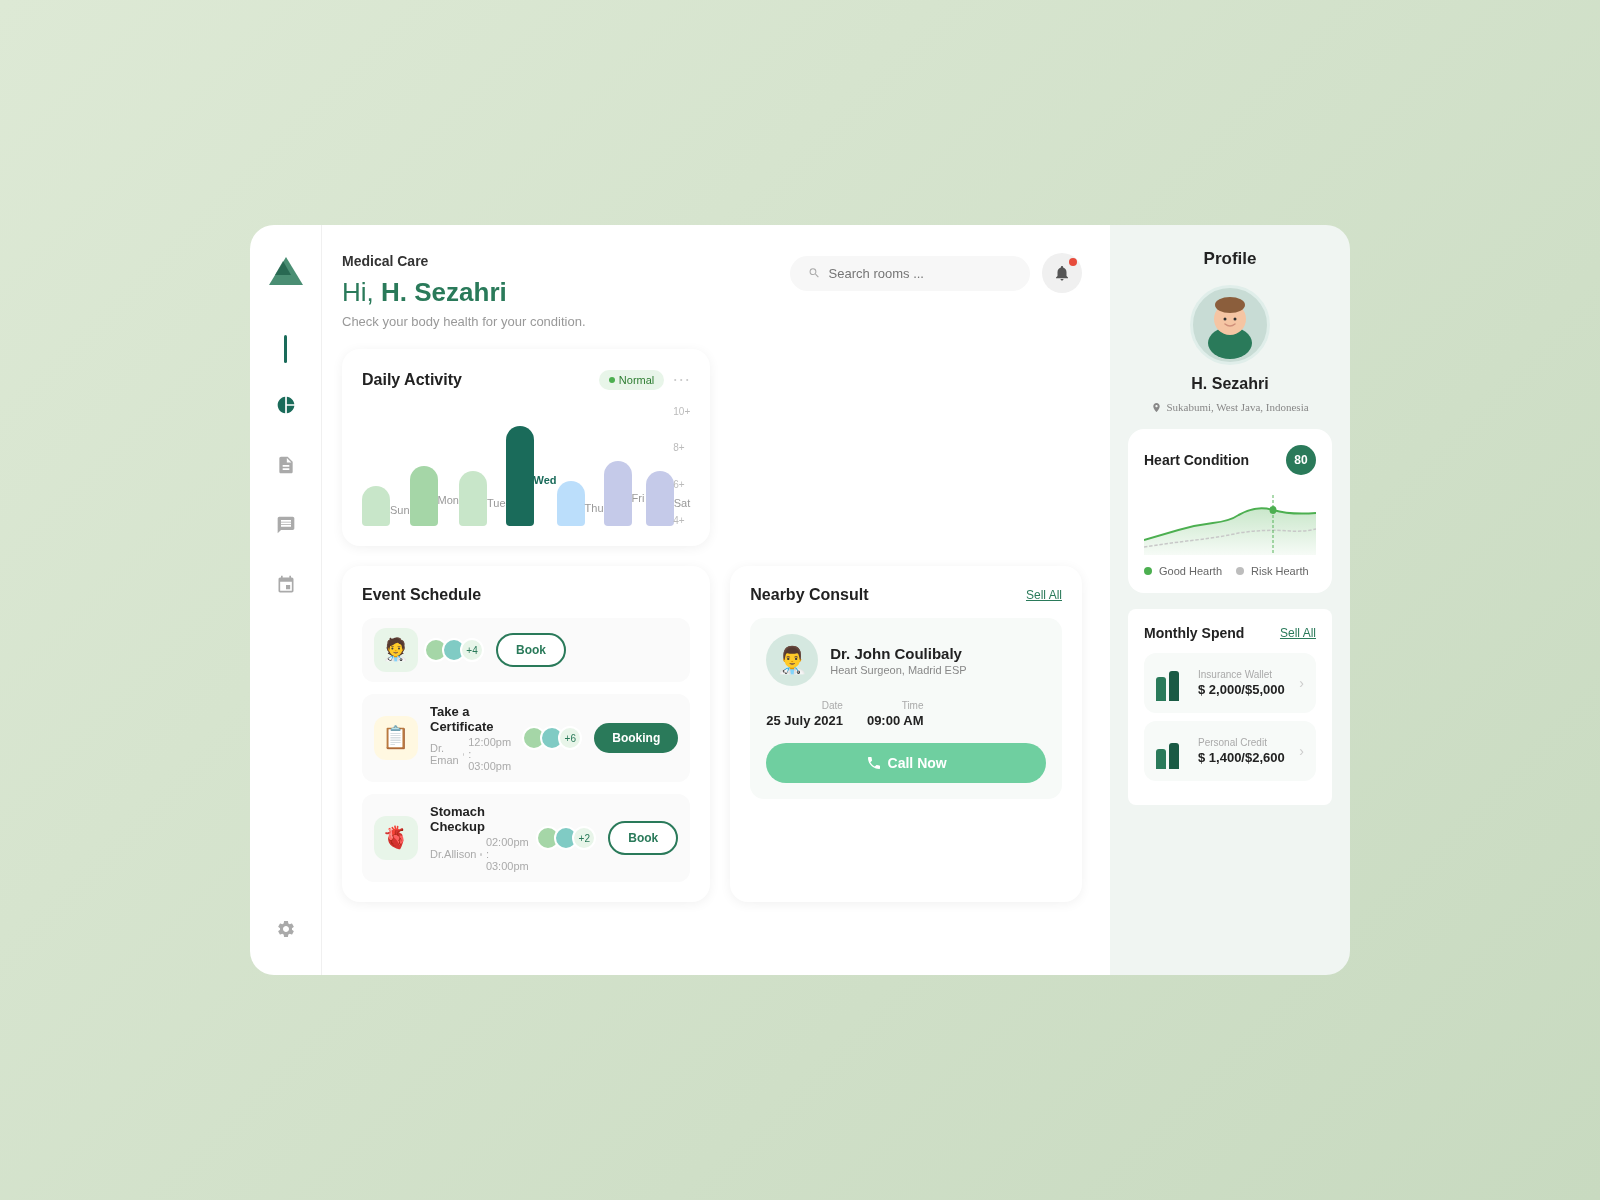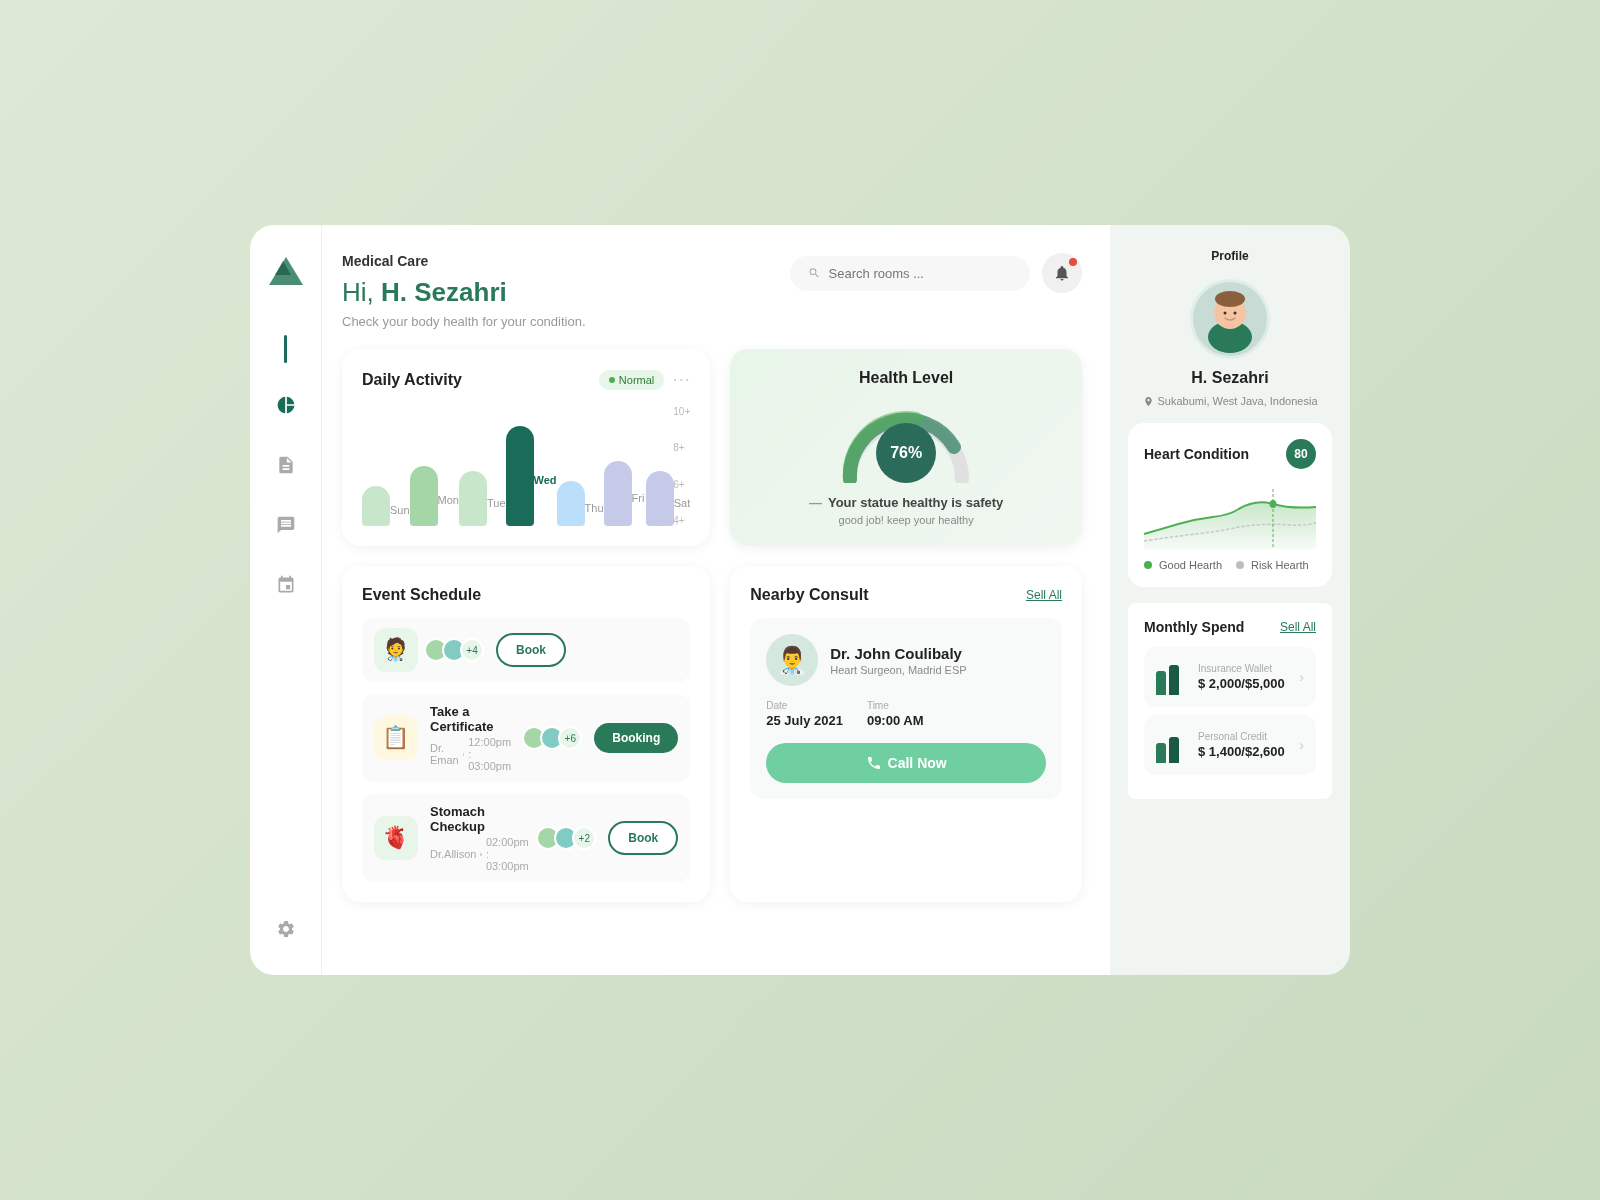--- a/index.html
+++ b/index.html
@@ -427,20 +427,21 @@
     }
     .doctor-spec {
       font-size: 11px;
       color: #888;
       margin-top: 2px;
     }
     .doctor-details {
       display: flex;
       gap: 24px;
       margin-bottom: 14px;
+      text-align: right;
     }
     .detail-group label {
       font-size: 10px;
       color: #aaa;
       display: block;
     }
     .detail-group span {
       font-size: 13px;
       font-weight: 700;
       color: #222;
@@ -465,21 +466,21 @@
       width: 240px;
       background: #f0f5f2;
       border-radius: 0 24px 24px 0;
       padding: 24px 18px;
       display: flex;
       flex-direction: column;
       gap: 16px;
     }
     .profile-title {
       text-align: center;
-      font-size: 12px;
+      font-size: 17px;
       font-weight: 700;
       color: #222;
     }
     .profile-avatar {
       width: 80px;
       height: 80px;
       border-radius: 50%;
       background: #c8dcd5;
       margin: 0 auto;
       display: flex;
@@ -498,20 +499,21 @@
     }
     .profile-location {
       text-align: center;
       font-size: 11px;
       color: #888;
       display: flex;
       align-items: center;
       justify-content: center;
       gap: 4px;
       margin-top: 2px;
+      font-family: Liberation Serif, serif;
     }
     
     .heart-card {
       background: #fff;
       border-radius: 16px;
       padding: 16px;
     }
     .heart-header {
       display: flex;
       justify-content: space-between;
@@ -724,37 +726,20 @@
                 <div class="y-axis">
                   <span>10+</span>
                   <span>8+</span>
                   <span>6+</span>
                   <span>4+</span>
                 </div>
               </div>
           </div>
         </div>
 
-        <div class="card health-card">
-          <span class="card-title">Health Level</span>
-          <div class="health-gauge">
-            <svg width="140" height="80" viewBox="0 0 140 80">
-
-              <path d="M 14 76 A 56 56 0 0 1 126 76" fill="none" stroke="#e0e0e0" stroke-width="14" stroke-linecap="round"></path>
-
-              <path d="M 14 76 A 56 56 0 0 1 118 44" fill="none" stroke="#2a7a5a" stroke-width="14" stroke-linecap="round" opacity="0.7"></path>
-              <path d="M 14 76 A 56 56 0 0 1 80 16" fill="none" stroke="#4caf50" stroke-width="14" stroke-linecap="round" opacity="0.5"></path>
-            </svg>
-            <div class="gauge-center">
-              <span>76%</span>
-            </div>
-          </div>
-          <div class="health-status">Your statue healthy is safety</div>
-          <div class="health-sub">good job! keep your healthy</div>
-        </div>
 
         <div class="card event-card">
           <span class="card-title">Event Schedule</span>
           <div class="event-list" id="event-list">
               <div class="event-item">
       <div class="event-icon" style="background:#e8f5e9">🧑‍⚕️</div>
       <div class="event-avatars">
         <div class="avatar-stack">
           <div class="avatar-sm" style="background:#a5d6a7"></div>
           <div class="avatar-sm" style="background:#80cbc4"></div>

